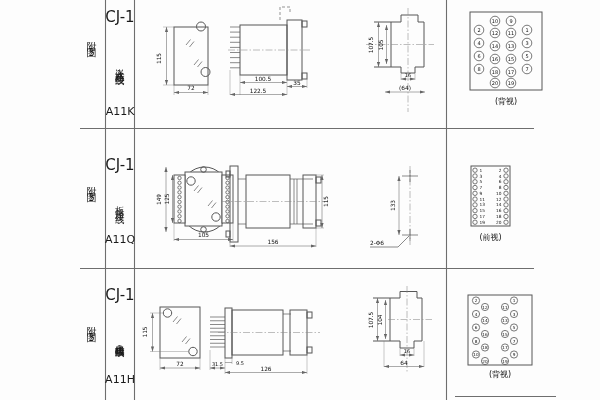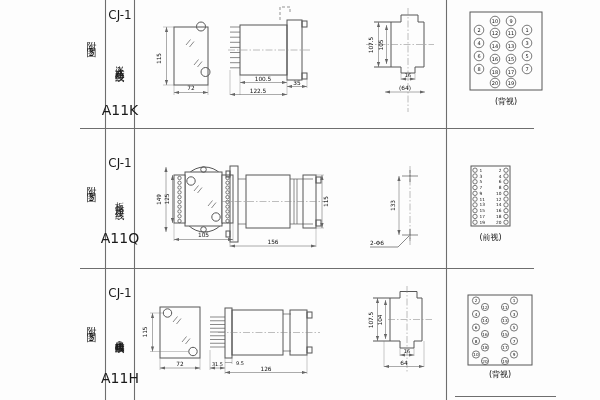--- a/index.html
+++ b/index.html
@@ -4,23 +4,23 @@
 <style>
   *{box-sizing:border-box}
   html,body{margin:0;padding:0;background:#fff}
   .page{position:relative;width:600px;height:400px;background:#fdfdfd;overflow:hidden;
         font-family:"DejaVu Sans",sans-serif;color:#1a1a1a}
   #art{position:absolute;left:0;top:0}
   .fig-label{position:absolute;writing-mode:vertical-lr;text-orientation:upright;
              font-size:10px;letter-spacing:7px;line-height:1}
   .type-col{position:absolute;display:flex;flex-direction:column;align-items:center;
             justify-content:space-between}
-  .model{font-size:12px;white-space:nowrap}
+  .model{font-size:15px;white-space:nowrap}
   .tchars{writing-mode:vertical-lr;text-orientation:upright;font-size:9.5px;line-height:1}
-  .code{font-size:14px;white-space:nowrap}
+  .code{font-size:11px;white-space:nowrap}
   
   .gl{stroke:#6e6e6e;stroke-width:1.1}
   .ln{stroke:#575757;stroke-width:1;fill:none}
   .lnf{stroke:#575757;stroke-width:1;fill:#fdfdfd}
   .lt{stroke:#575757;stroke-width:.7;fill:none}
   .cl{stroke:#8a8a8a;stroke-width:.55;fill:none;stroke-dasharray:7 2 1.5 2}
   .dsh{stroke:#666;stroke-width:.7;fill:none;stroke-dasharray:3 2}
   .dim{stroke:#666;stroke-width:.55;fill:none}
   .ext{stroke:#777;stroke-width:.4}
   .dt{font-size:5.8px;fill:#111}

